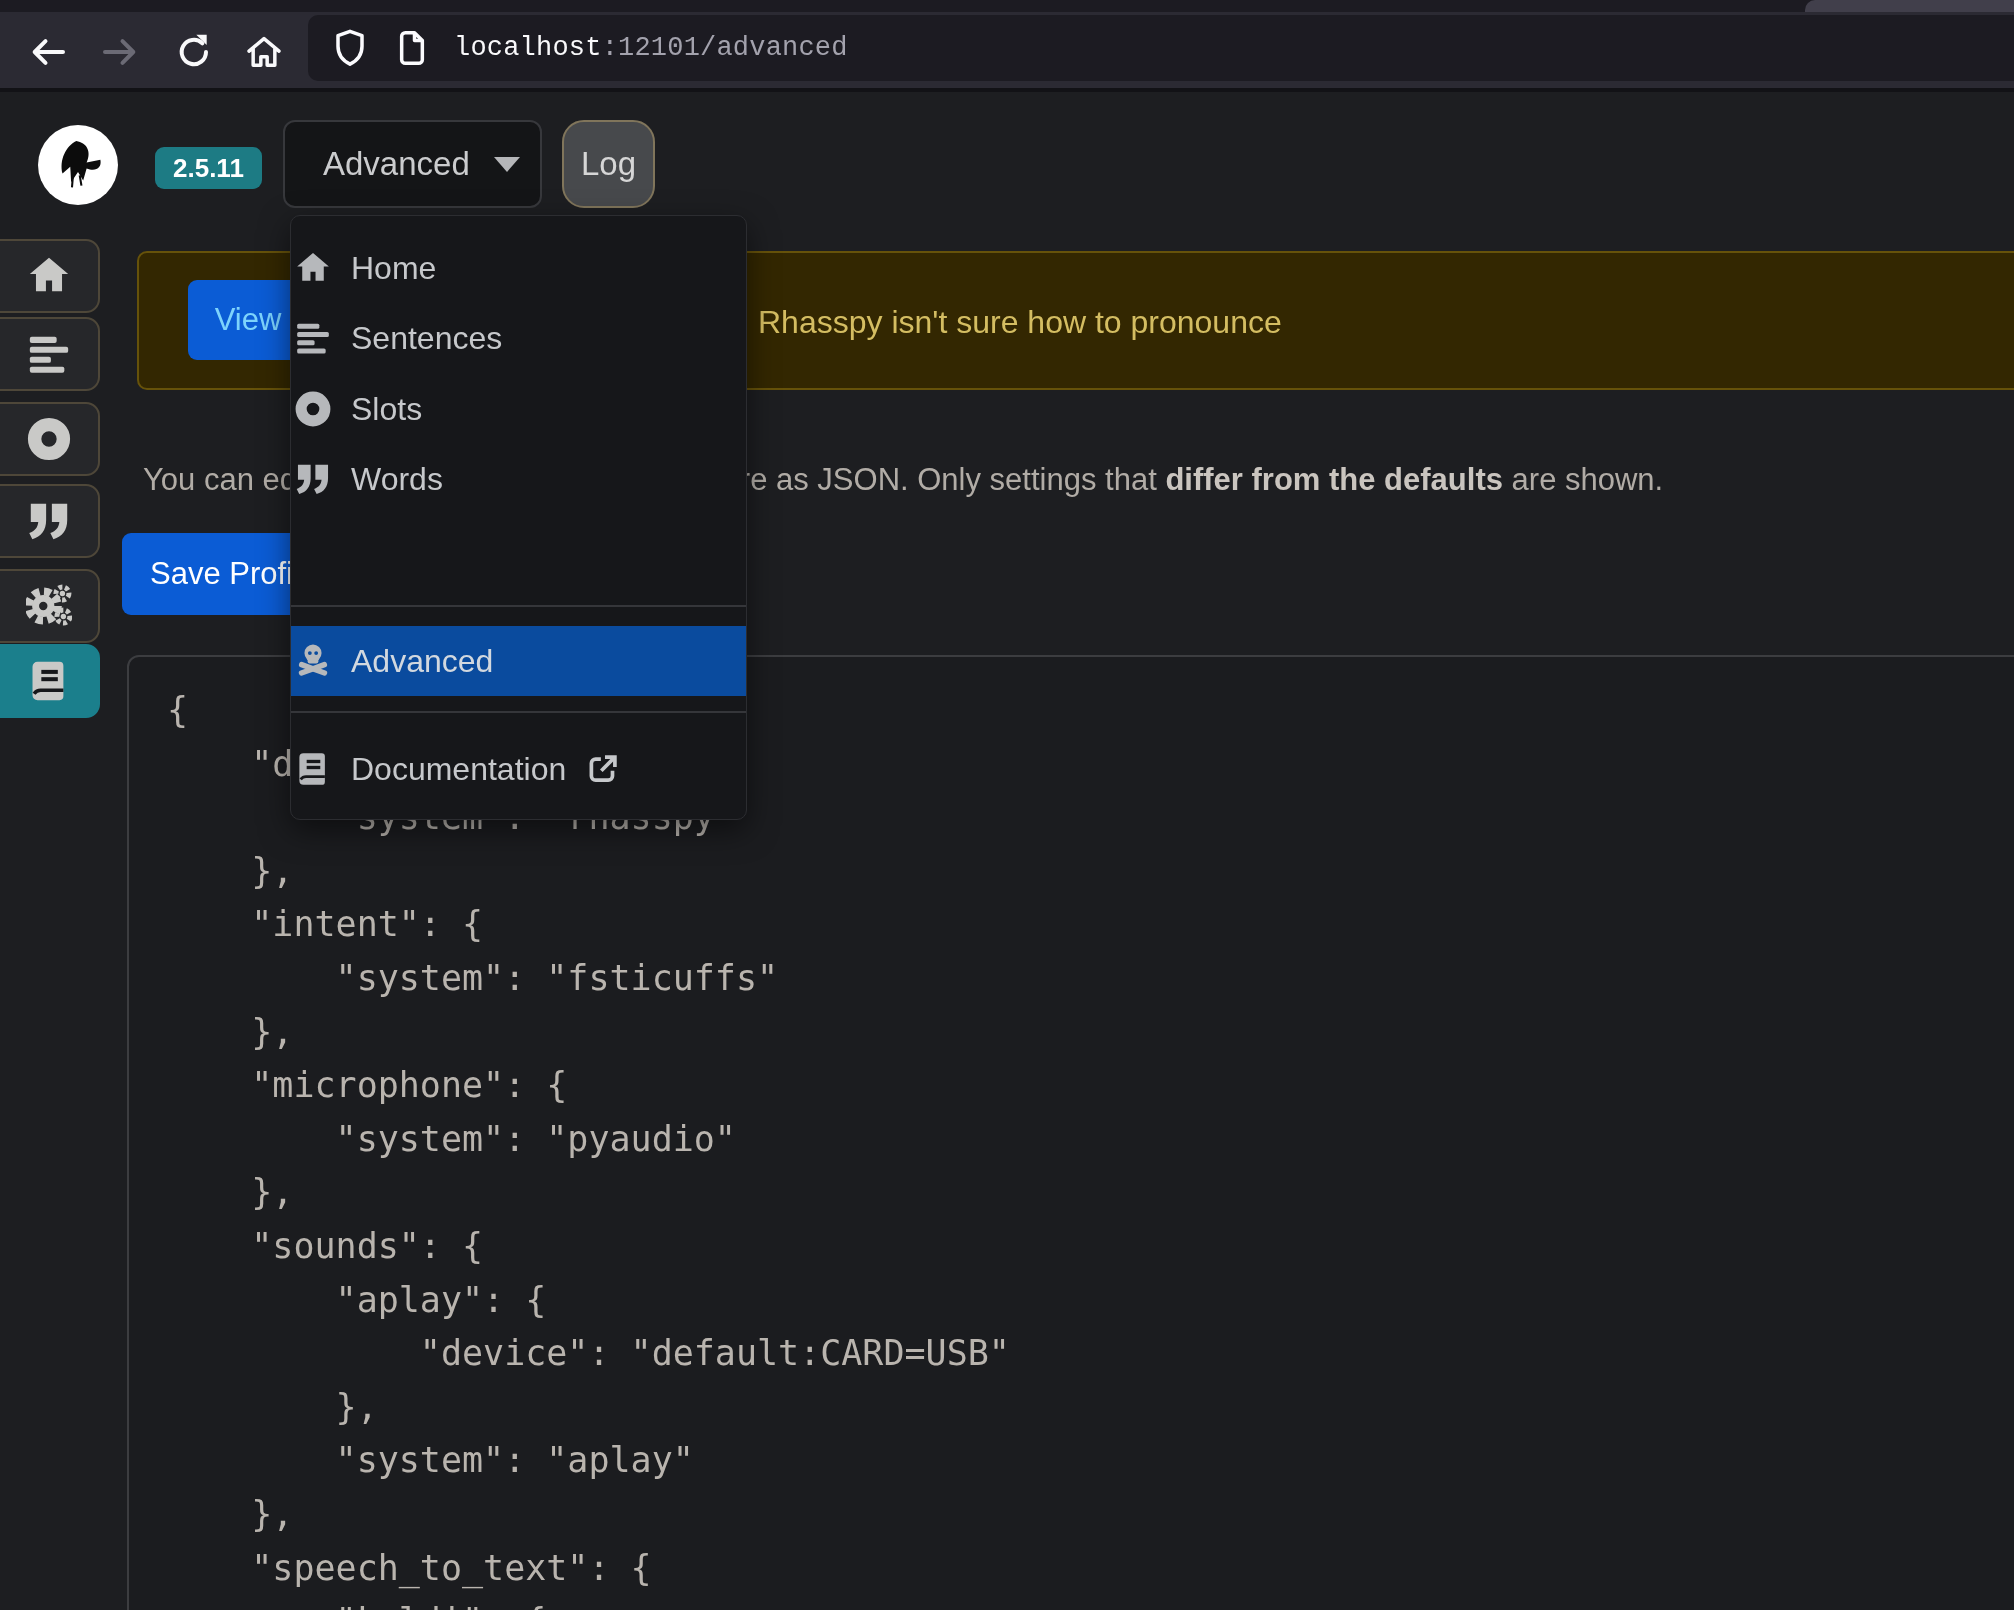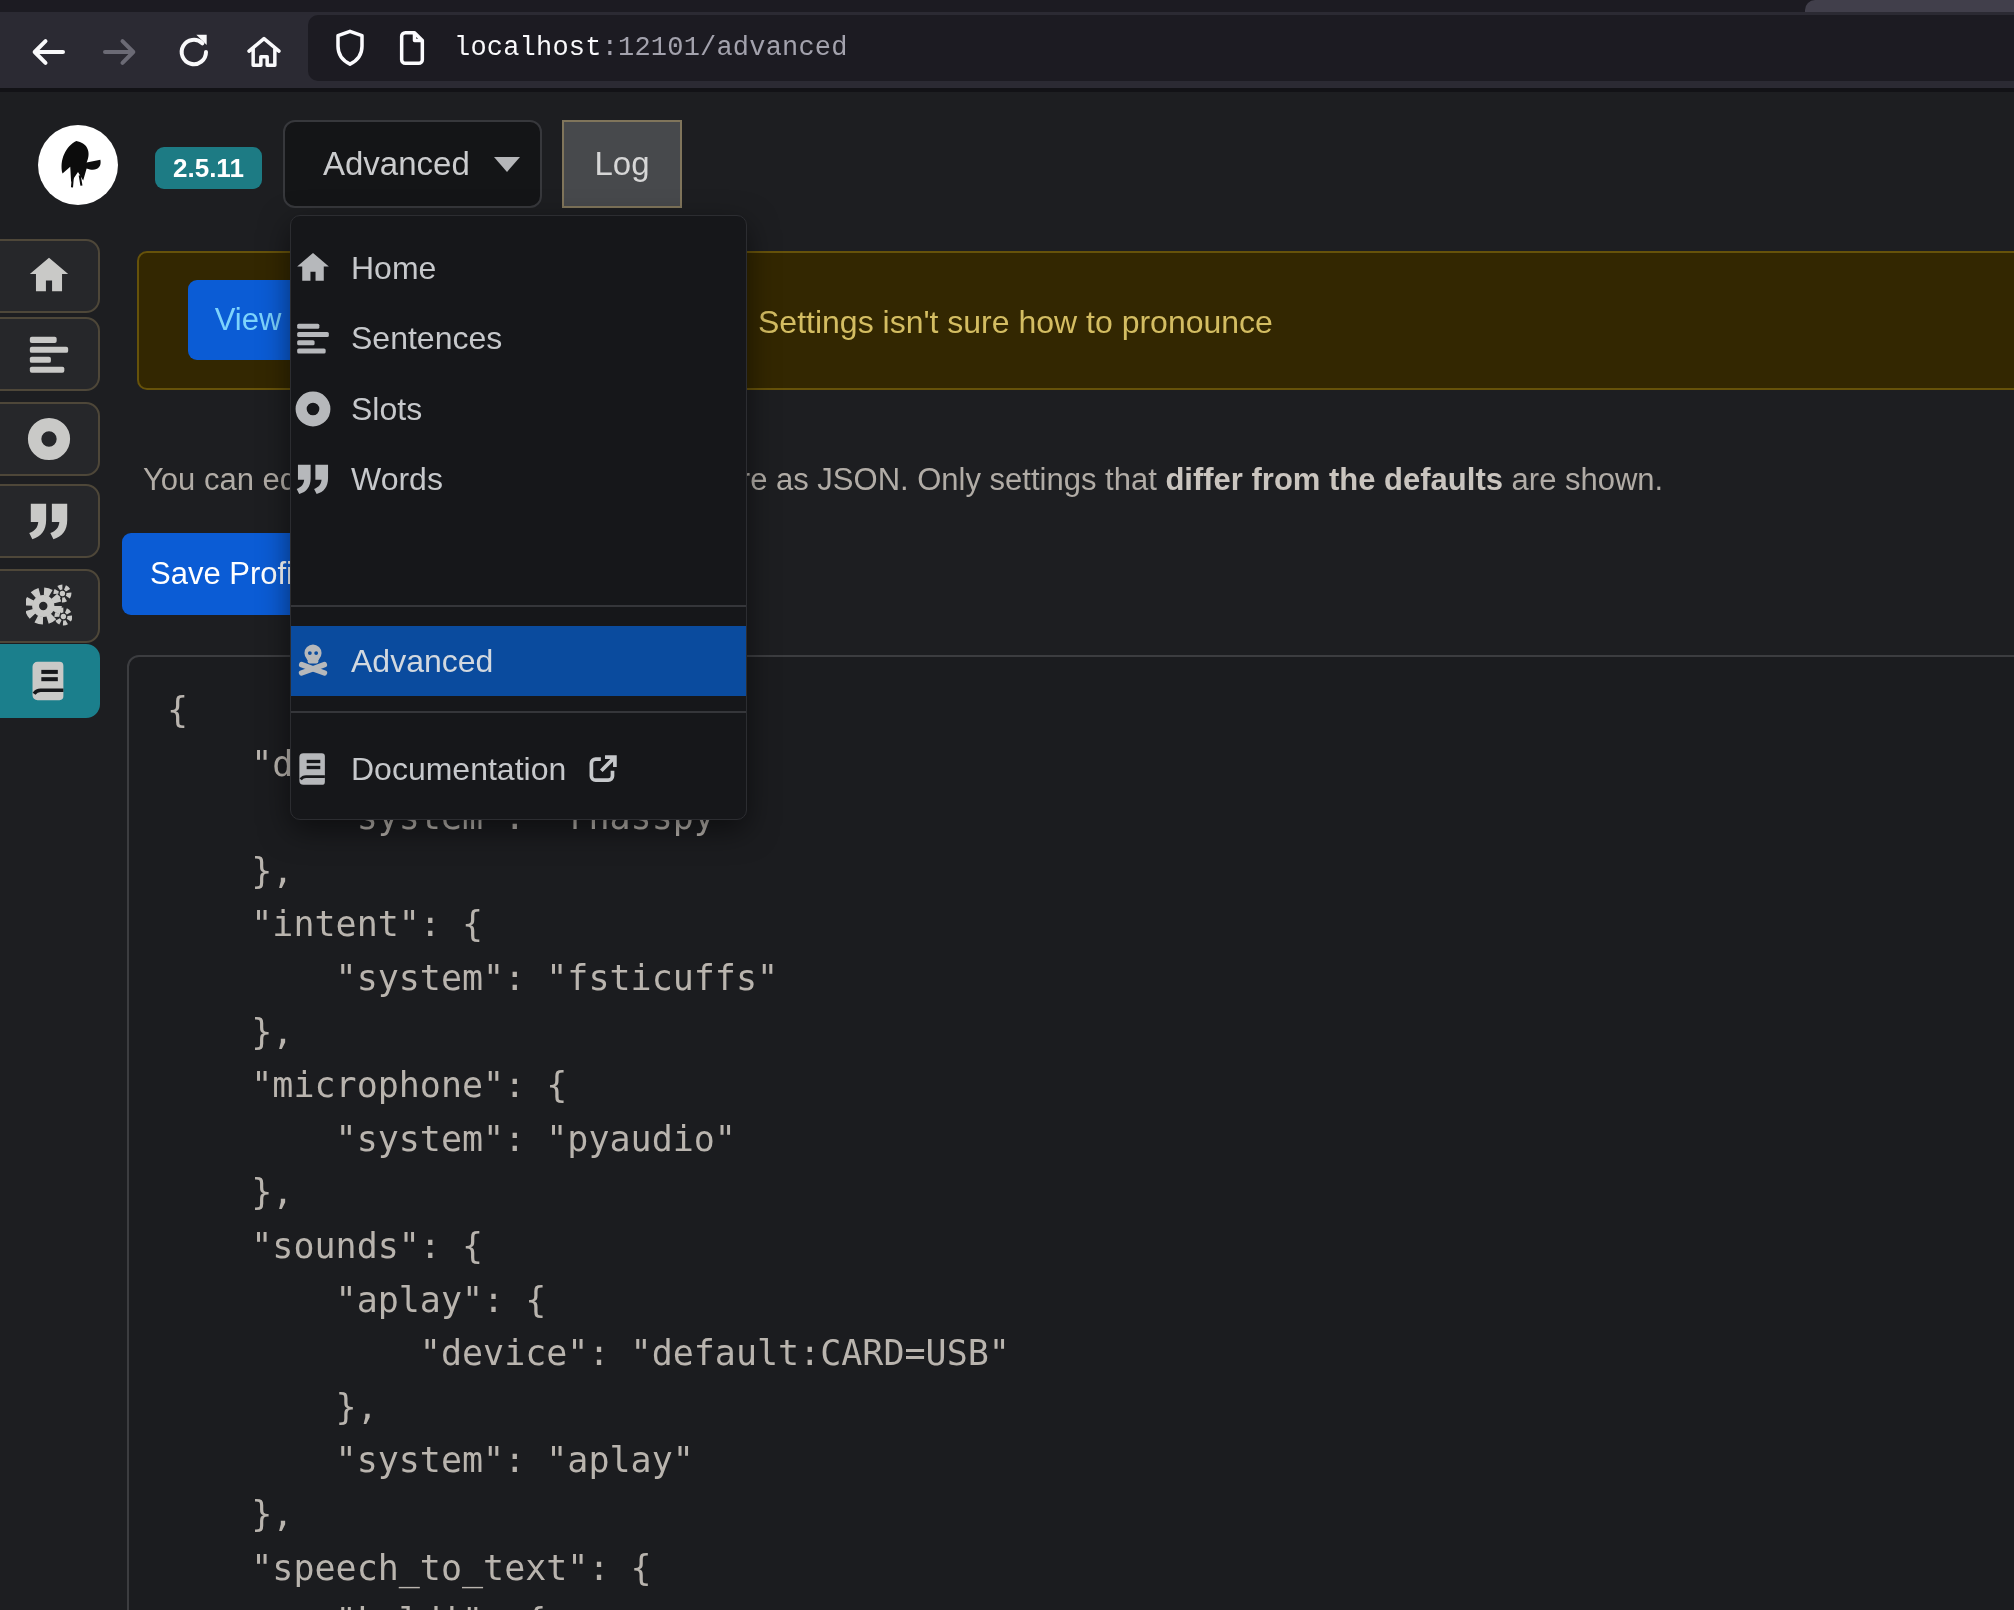--- a/index.html
+++ b/index.html
@@ -31,22 +31,22 @@
   #logo svg{width:62px;height:62px;}
   #version-badge{position:absolute;left:155px;top:55px;height:42px;padding:0 18px;
         background:#1d7b84;border-radius:9px;color:#fff;font-weight:bold;font-size:26px;
         display:flex;align-items:center;}
   #page-select{position:absolute;left:283px;top:28px;width:259px;height:88px;background:#141517;
         border:2px solid #37383c;border-radius:12px;display:flex;align-items:center;
         color:#cbccce;font-size:33px;cursor:pointer;}
   #page-select .sel-label{margin-left:38px;}
   #page-select .caret{margin-left:24px;width:0;height:0;border-left:13px solid transparent;
         border-right:13px solid transparent;border-top:15px solid #b5b6b9;}
-  #log-btn{position:absolute;left:562px;top:28px;width:120px;height:88px;background:#47494c;
-        border:2px solid #80755b;border-radius:0;color:#d6d6d6;font-size:33px;
+  #log-btn{position:absolute;left:562px;top:28px;width:93px;height:88px;background:#47494c;
+        border:2px solid #80755b;border-radius:22px;color:#d6d6d6;font-size:33px;
         display:flex;align-items:center;justify-content:center;cursor:pointer;}
 
   
   #warn-banner{position:absolute;left:137px;top:159px;width:1895px;height:139px;
         background:#332701;border:2px solid #66520a;border-radius:10px;z-index:2;}
   #view-btn{position:absolute;left:49px;top:27px;width:112px;height:80px;background:#0b5cd5;
         border-radius:9px;color:#7dd3fc;font-size:31px;display:flex;align-items:center;
         justify-content:center;cursor:pointer;padding-left:8px;}
   #warn-text{position:absolute;left:619px;top:0;height:139px;display:flex;align-items:center;
         color:#d4bd62;font-size:32px;white-space:nowrap;}
@@ -210,21 +210,21 @@
     <div id="version-badge">2.5.11</div>
 
     <div id="page-select">
       <span class="sel-label">Advanced</span>
       <span class="caret"></span>
     </div>
     <div id="log-btn">Log</div>
 
     <div id="warn-banner">
       <div id="view-btn">View</div>
-      <div id="warn-text">Settings isn't sure how to pronounce</div>
+      <div id="warn-text">Rhasspy isn't sure how to pronounce</div>
     </div>
 
     <div id="intro"><span>You can edit your profile settings directly here as JSON. Only settings that </span><b>differ from the defaults</b><span> are shown.</span></div>
 
     <div id="save-btn">Save Profile</div>
 
     <div id="json-editor">
       <div id="json-code">
           <div class="code-line">{</div>
           <div class="code-line">    "dialogue": {</div>

